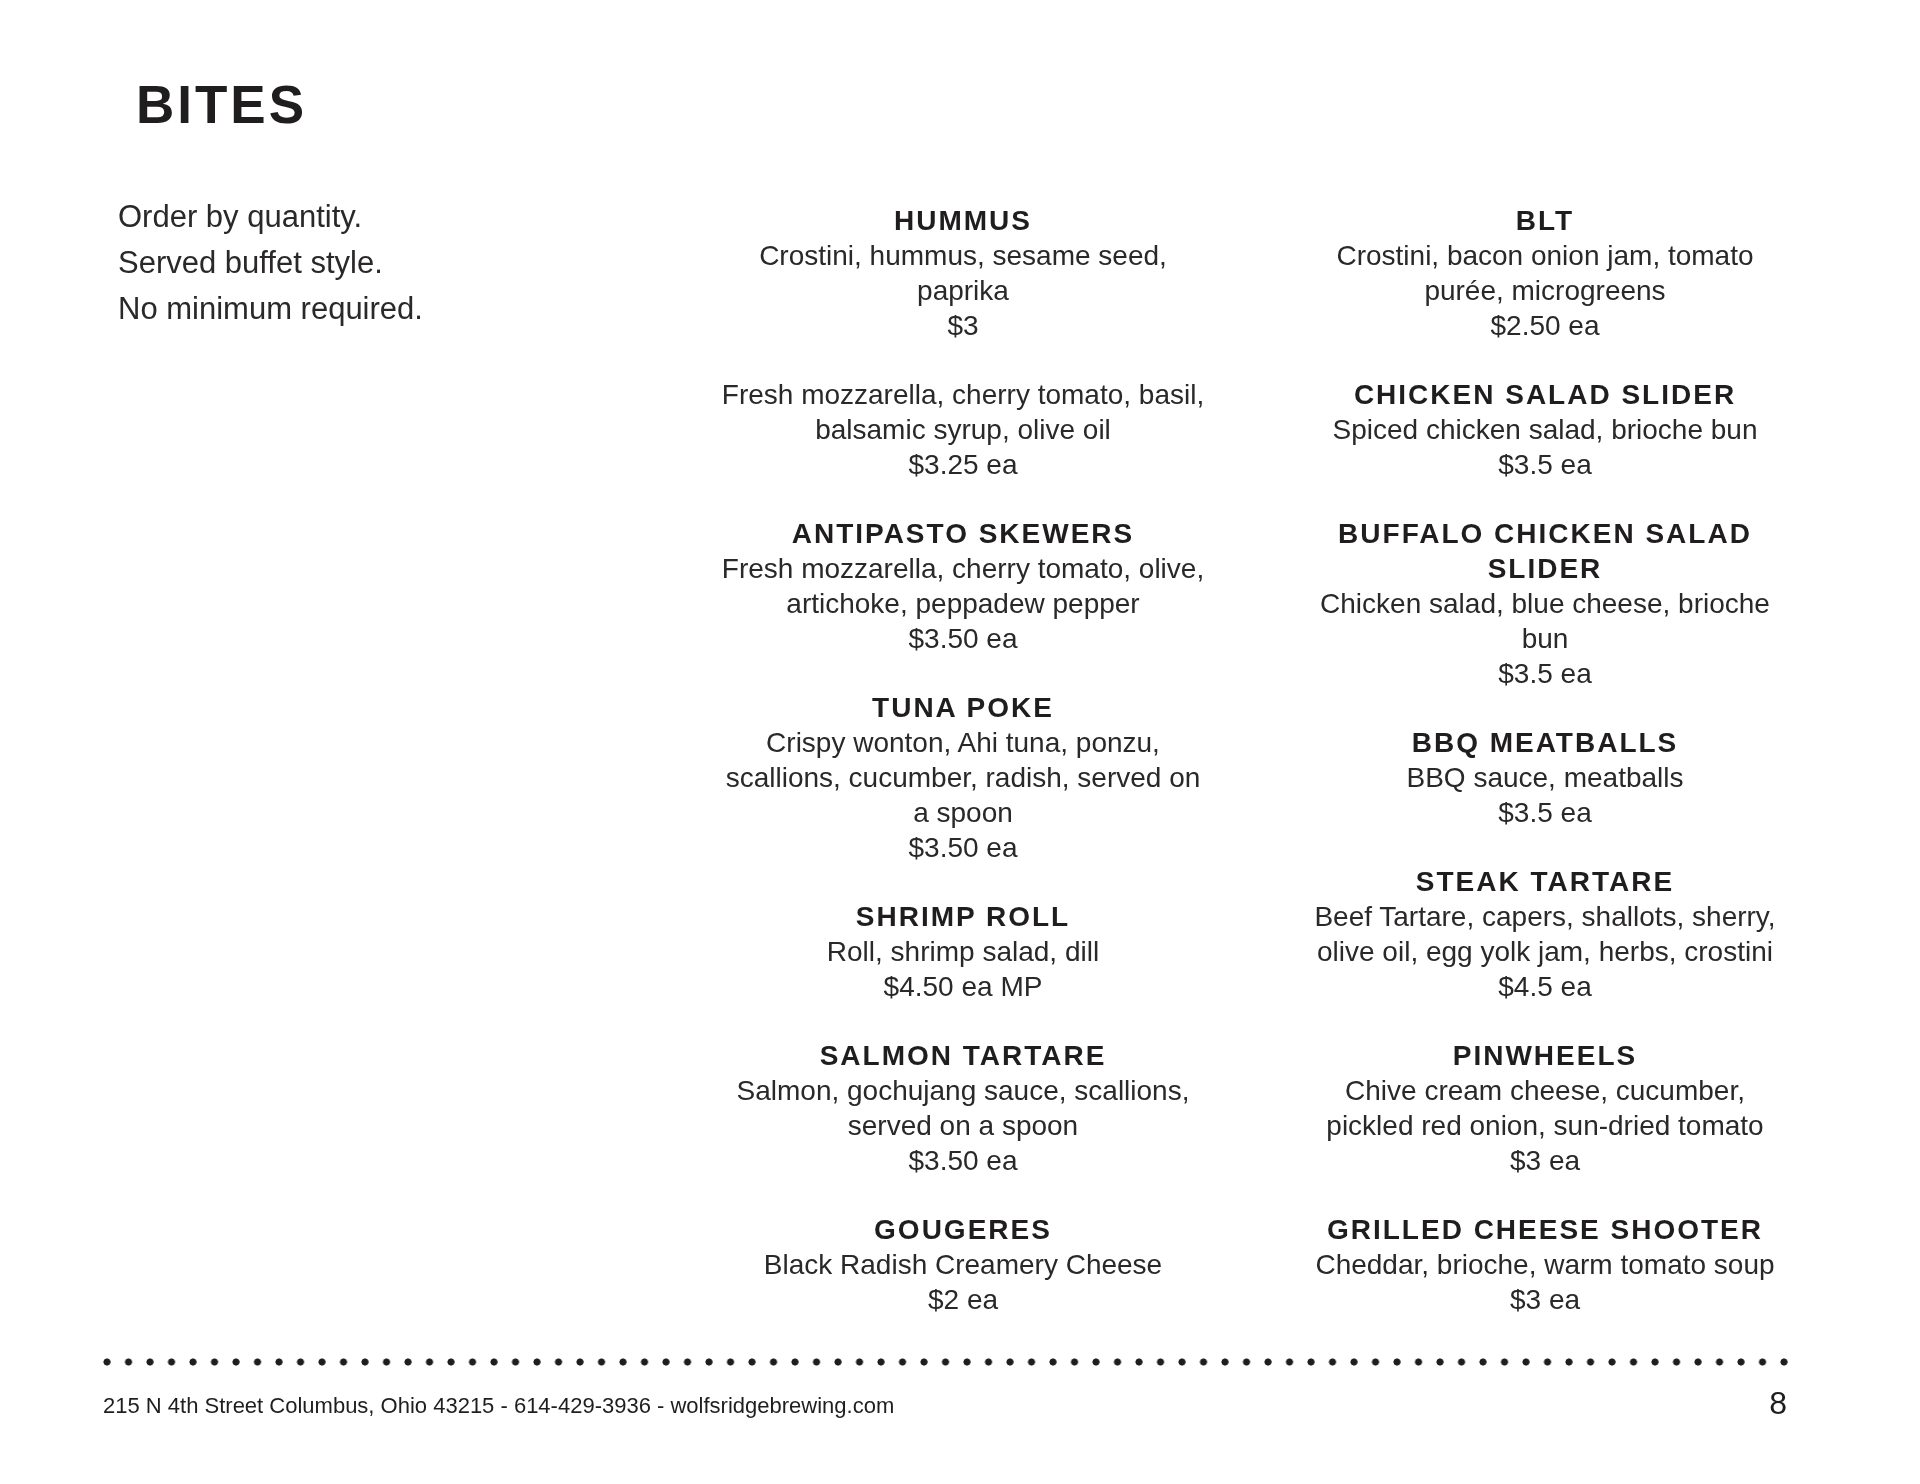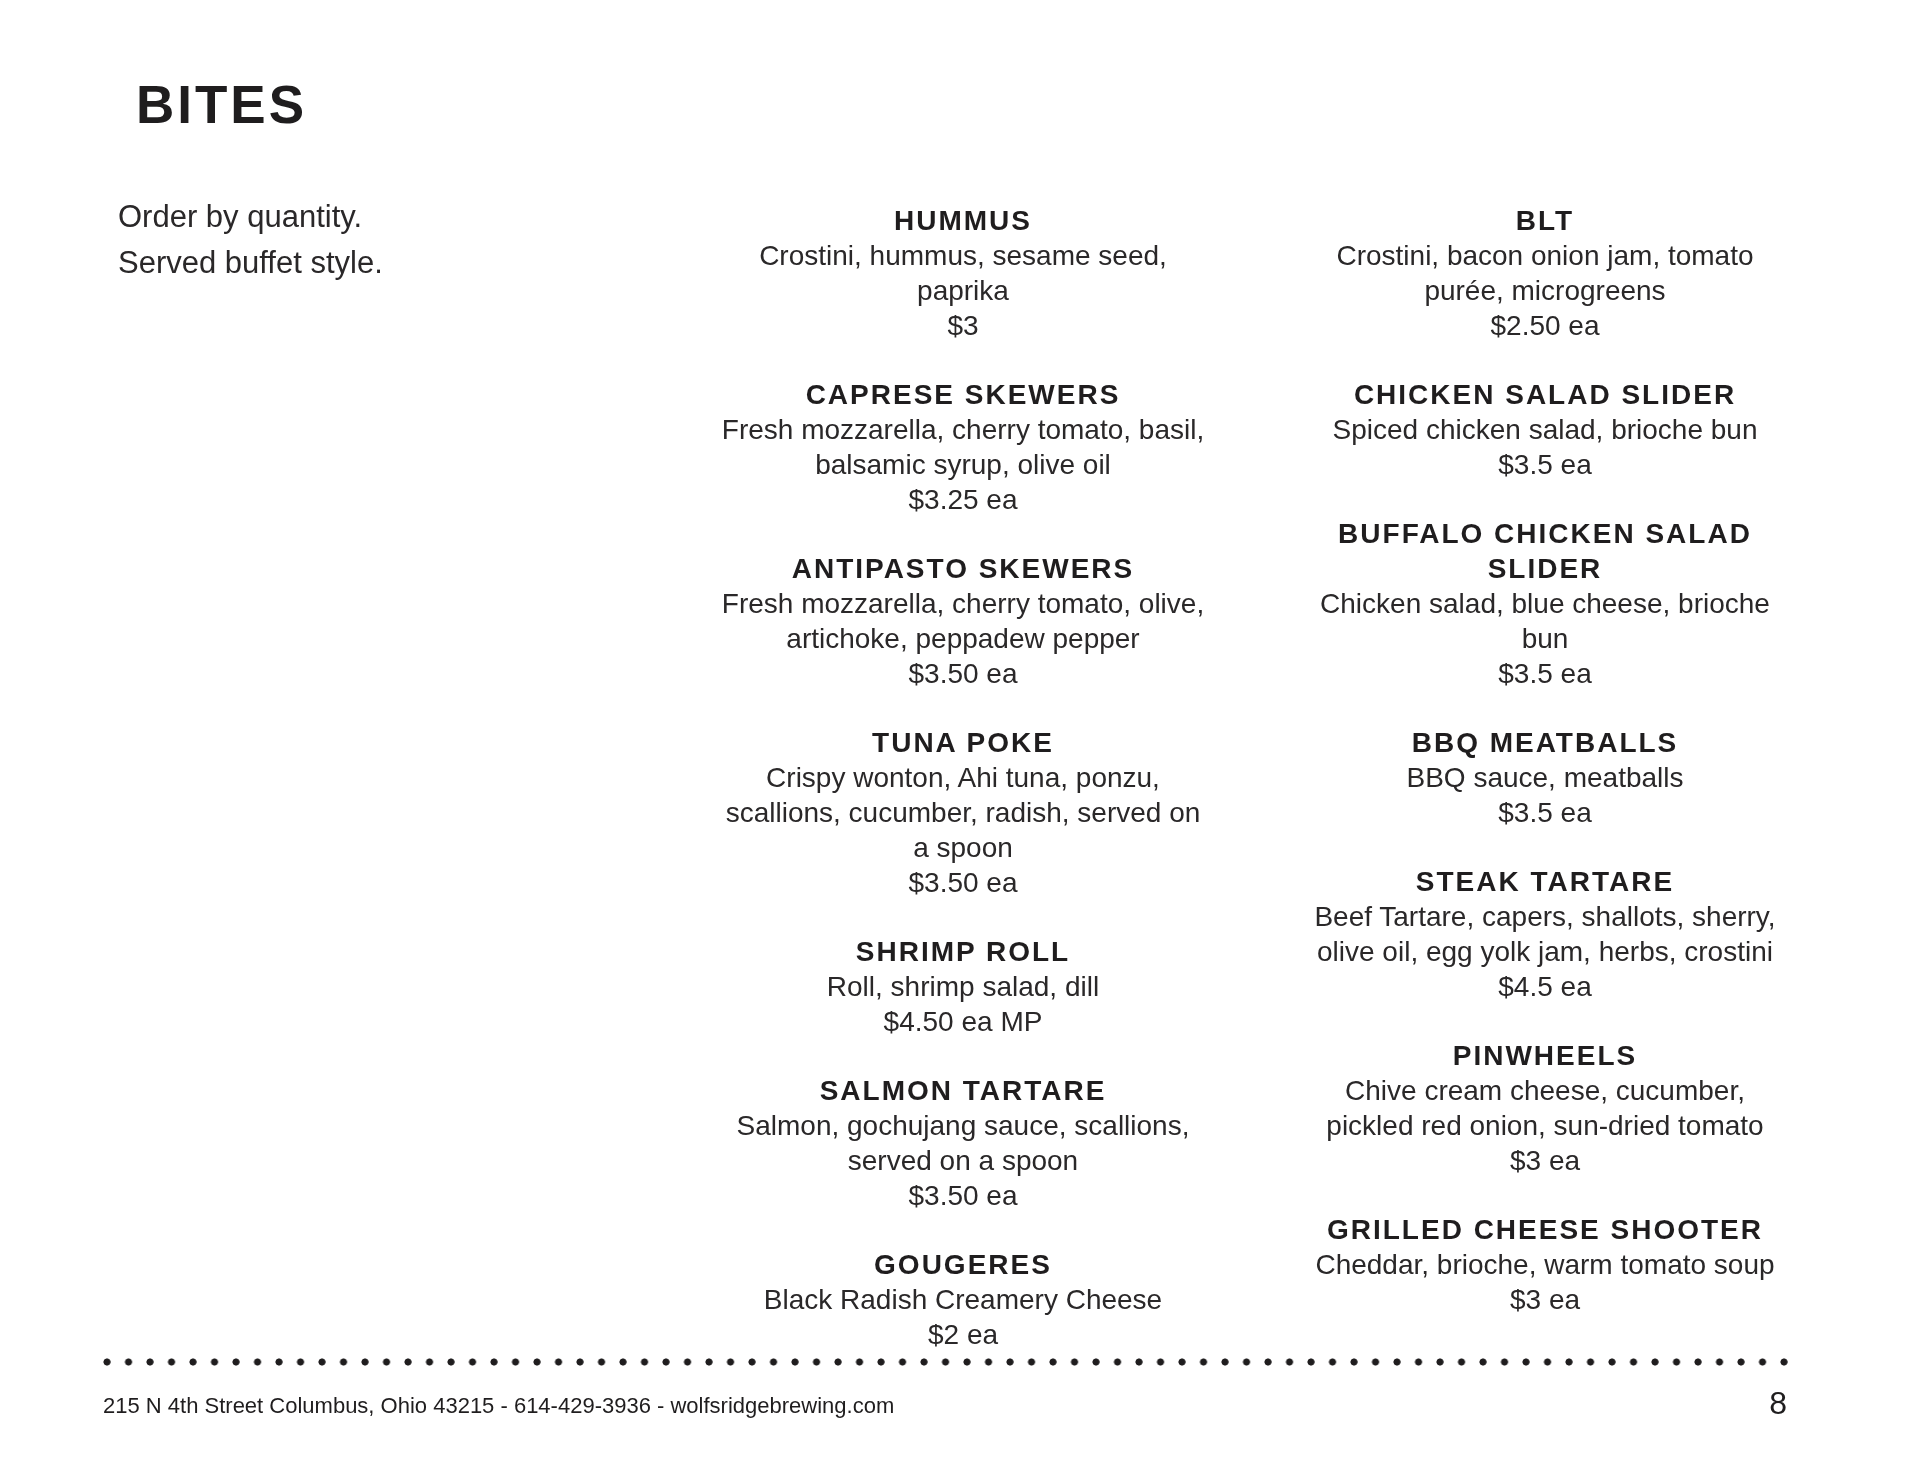--- a/index.html
+++ b/index.html
@@ -89,30 +89,30 @@
 </head>
 <body>
 
 <div class="page">
 
   <h1 class="title">BITES</h1>
 
   <div class="intro">
     <div>Order by quantity.</div>
     <div>Served buffet style.</div>
+    <div>No minimum required.</div>
   </div>
 
   <div class="col col-mid">
       <div class="menu-item">
         <div class="item-name">HUMMUS</div>
         <div class="item-desc">Crostini, hummus, sesame seed, paprika</div>
         <div class="item-price">$3</div>
       </div>
       <div class="menu-item">
-        <div class="item-name">CAPRESE SKEWERS</div>
         <div class="item-desc">Fresh mozzarella, cherry tomato, basil, balsamic syrup, olive oil</div>
         <div class="item-price">$3.25 ea</div>
       </div>
       <div class="menu-item">
         <div class="item-name">ANTIPASTO SKEWERS</div>
         <div class="item-desc">Fresh mozzarella, cherry tomato, olive, artichoke, peppadew pepper</div>
         <div class="item-price">$3.50 ea</div>
       </div>
       <div class="menu-item">
         <div class="item-name">TUNA POKE</div>

